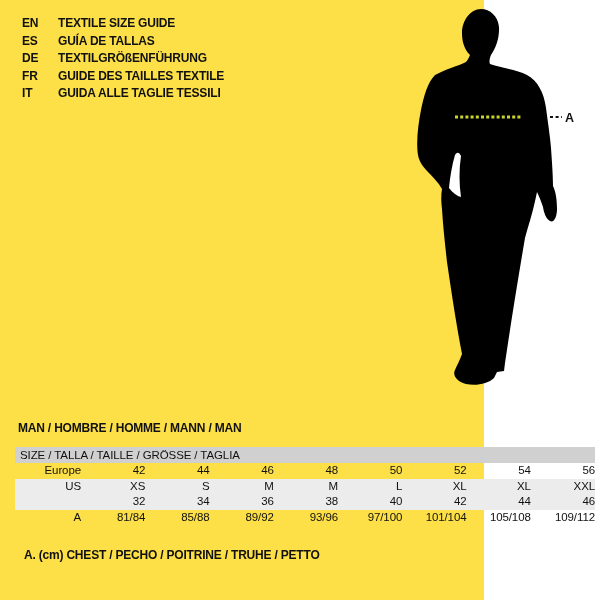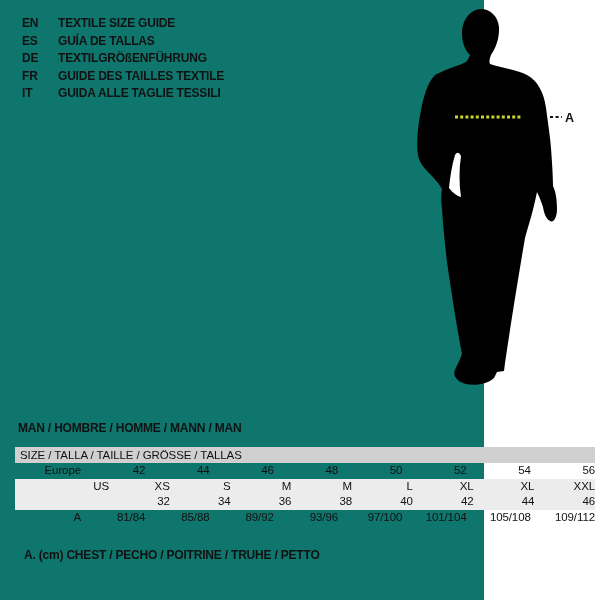--- a/index.html
+++ b/index.html
@@ -2,42 +2,42 @@
 <html style="--text: #111111; --header_bg: #d0d0d0; --alt_row_bg: #ececec; --dash_yellow: #c9d52e; --silhouette: #000000;"><head>
 <meta charset="utf-8">
 <style>
   html,body{margin:0;padding:0;}
   body{
     width:600px;height:600px;background:#ffffff;
     font-family:"Liberation Sans","DejaVu Sans",sans-serif;
     color:var(--text,#111);
     position:relative;overflow:hidden;
   }
-  .canvas{position:absolute;left:0;top:0;width:484px;height:600px;background:#0f766e;}
+  .canvas{position:absolute;left:0;top:0;width:484px;height:600px;background:#fde047;}
 
   
   .lang-list{position:absolute;left:22px;top:15px;}
   .lang-row{height:17.6px;line-height:17.6px;font-size:12px;font-weight:700;letter-spacing:-0.2px;white-space:nowrap;}
   .lang-code{display:inline-block;width:36px;}
 
   
   .categories{position:absolute;left:21px;top:114px;}
   .categories div{height:18px;line-height:18px;font-size:12.5px;font-weight:700;letter-spacing:-0.2px;white-space:nowrap;}
 
   
   .figure{position:absolute;left:406px;top:5px;width:175px;height:395px;}
 
   
   .man-title{position:absolute;left:18px;top:421px;font-size:12px;font-weight:700;letter-spacing:-0.2px;white-space:nowrap;}
 
   
   .size-table{position:absolute;left:15px;top:447px;width:580px;font-size:11.5px;letter-spacing:-0.1px;}
   .t-header{height:16px;line-height:16px;background:var(--header_bg,#d0d0d0);padding-left:5px;box-sizing:border-box;}
   .t-row{display:flex;height:15.7px;line-height:15.7px;}
-  .t-row.shaded{background:var(--alt_row_bg,#ececec);padding-left:28px;}
+  .t-row.shaded{background:var(--alt_row_bg,#ececec);}
   .t-label{width:66px;padding-left:5px;box-sizing:border-box;text-align:right;flex:none;}
   .t-cell{flex:1;text-align:right;}
 
   
   .footnote{position:absolute;left:18px;top:548px;font-size:12px;font-weight:700;letter-spacing:-0.2px;white-space:nowrap;margin-left:6px;}
 </style>
 </head>
 <body>
 
 <div class="canvas">
@@ -97,21 +97,21 @@
              C53,179 53,164 55,151
              C53,147 51,147 49,150 Z"></path>
     <line x1="49" y1="112" x2="115" y2="112" stroke-width="3.2" stroke-dasharray="3 2.2" stroke="#c9d52e"></line>
     <line x1="144" y1="112" x2="156" y2="112" stroke-width="2" stroke-dasharray="3 2.6" stroke="#111111"></line>
     <text x="159" y="117" font-size="12.5" font-weight="700" font-family="Liberation Sans, DejaVu Sans, sans-serif" fill="#111111">A</text>
   </svg>
 
   <div class="man-title">MAN / HOMBRE / HOMME / MANN / MAN</div>
 
   <div class="size-table">
-    <div class="t-header">SIZE / TALLA / TAILLE / GRÖSSE / TALLAS</div>
+    <div class="t-header">SIZE / TALLA / TAILLE / GRÖSSE / TAGLIA</div>
 
     <div class="t-row">
       <span class="t-label">Europe</span>
       <span class="t-cell">42</span>
       <span class="t-cell">44</span>
       <span class="t-cell">46</span>
       <span class="t-cell">48</span>
       <span class="t-cell">50</span>
       <span class="t-cell">52</span>
       <span class="t-cell">54</span>

